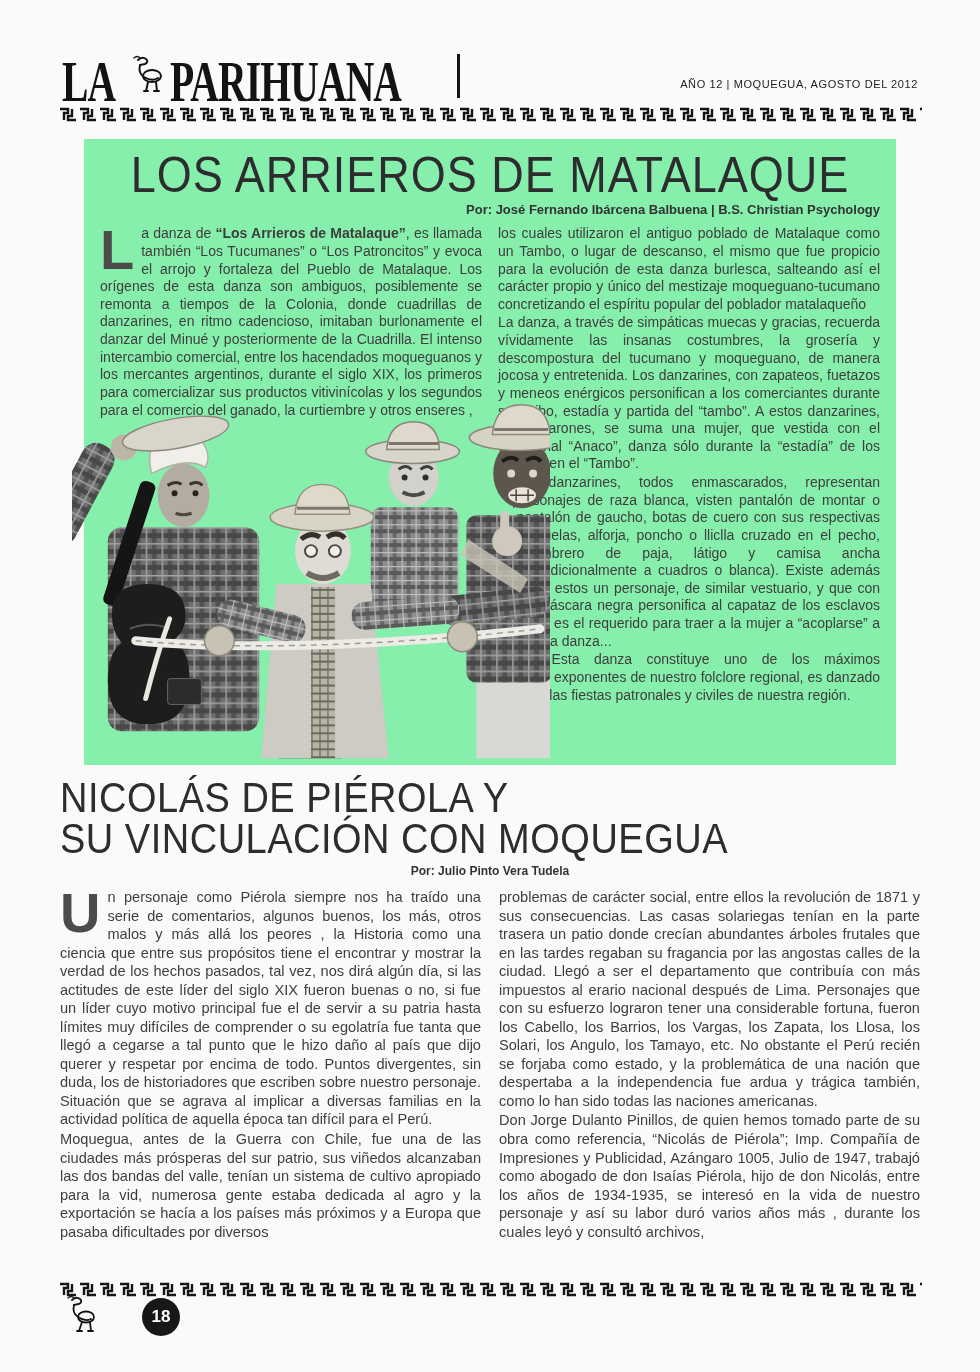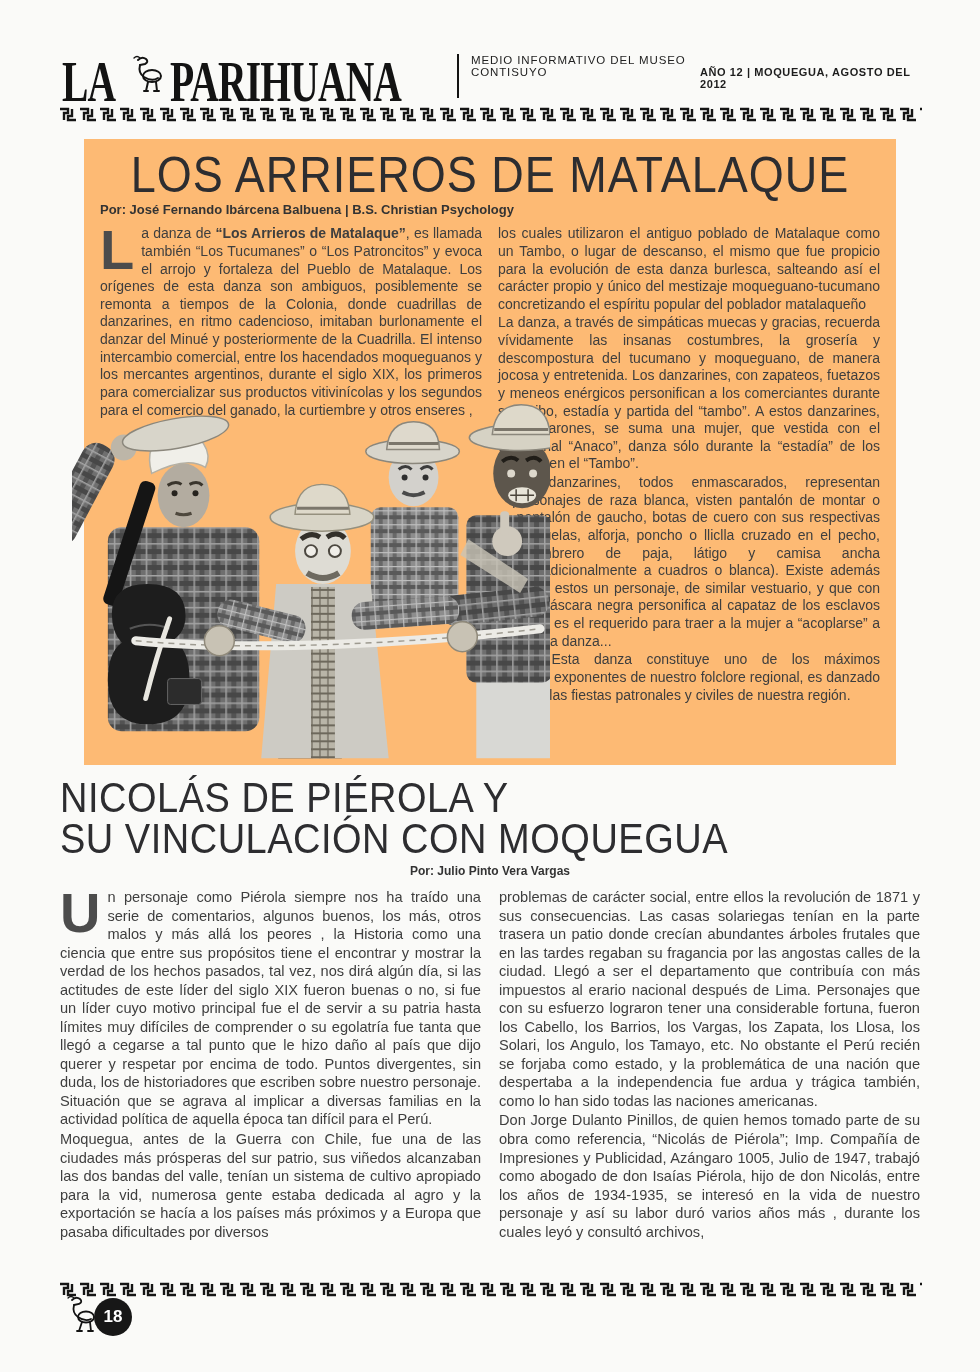--- a/index.html
+++ b/index.html
@@ -9,34 +9,34 @@
   
   .masthead{position:absolute;left:62px;right:62px;top:52px;height:54px;
             display:flex;align-items:flex-end;justify-content:space-between;}
   .mast-left{display:flex;align-items:flex-start;}
   .mast-title{font-family:"Liberation Serif", serif;font-weight:700;font-size:46px;
               line-height:.85;color:#131313;letter-spacing:-1px;display:flex;align-items:flex-end;}
   .mast-title .word{display:inline-block;transform:scale(.86,1.22);transform-origin:bottom left;}
   .mast-bird{margin:0 2px 2px 4px;}
   .mast-sep{width:3px;height:44px;background:#131313;margin:0 12px 0 18px;}
   .mast-sub{font-size:11.5px;letter-spacing:.9px;color:#222;margin-bottom:20px;}
-  .mast-issue{font-size:11px;letter-spacing:.6px;color:#1c1c1c;font-weight:700;margin-bottom:16px;}
+  .mast-issue{font-size:11px;letter-spacing:.6px;color:#1c1c1c;font-weight:400;margin-bottom:16px;}
 
   
   .greca{position:absolute;left:58px;right:58px;height:17px;}
   .greca-top{top:106px;} .greca-bottom{top:1281px;}
   .greca svg{width:100%;height:100%;display:block;}
 
   
   .panel{position:absolute;left:84px;right:84px;top:139px;height:626px;
-         background:#fdba74;box-sizing:border-box;padding:8px 16px 0;}
+         background:#86efac;box-sizing:border-box;padding:8px 16px 0;}
   .a1-title{text-align:center;margin-top:2px;}
   .a1-title .t{display:inline-block;font-size:45px;line-height:1.05;font-weight:400;
                letter-spacing:1px;color:#2d2d30;transform:scale(1,1.1);transform-origin:center top;}
-  .byline{text-align:left;font-size:13px;font-weight:700;color:#333;margin-top:6px;}
+  .byline{text-align:right;font-size:13px;font-weight:700;color:#333;margin-top:6px;}
   .cols{display:flex;gap:16px;margin-top:8px;}
   .col{flex:1;min-width:0;text-align:justify;font-size:14px;line-height:1.26;color:#3e3e3e;}
   .col p{margin:0 0 1px;}
   .dropcap{float:left;font-weight:700;font-size:56px;line-height:.8;color:#4c4c4c;
            margin:3px 7px 0 0;}
   .wrap-spacer{float:left;width:52px;height:205px;
                shape-outside:polygon(0 0,10% 0,100% 100%,0 100%);margin-right:4px;}
 
   
   .photo-wrap{position:absolute;left:-12px;top:250px;width:478px;height:370px;z-index:2;}
@@ -45,21 +45,21 @@
   
   .article2{position:absolute;left:60px;right:60px;top:776px;}
   .a2-title{text-align:left;}
   .a2-title .t{display:inline-block;font-size:38px;line-height:1.08;font-weight:400;
                letter-spacing:.5px;color:#2d2d30;transform:scale(1,1.1);transform-origin:center top;}
   .a2-byline{text-align:center;font-size:12px;font-weight:700;color:#333;margin-top:6px;}
   .a2-cols{display:flex;gap:18px;margin-top:10px;}
   .a2-cols .col{font-size:14.6px;line-height:1.27;}
 
   
-  .pagebadge{position:absolute;left:64px;top:1292px;display:flex;align-items:flex-start;}
+  .pagebadge{position:absolute;left:64px;top:1292px;display:flex;align-items:flex-start;gap:48px;}
   .badge-bird{margin-top:2px;}
   .page-circle{width:38px;height:38px;border-radius:50%;background:#171717;color:#fff;
                font-size:17px;font-weight:700;display:flex;align-items:center;justify-content:center;
                margin-left:-8px;margin-top:6px;}
 </style>
 </head>
 <body>
 
 <div class="page">
 
@@ -74,21 +74,20 @@
               <path d="M12 11 q-2 8 4 12 q8 5 14 1"></path>
               <ellipse cx="24" cy="22" rx="9" ry="6"></ellipse>
               <path d="M20 28 l-2 9 m2 0 h-4 M28 28 l1 9 m-3 0 h5"></path>
               <path d="M6 4 q3 -3 6 0" stroke-width="1.4"></path>
             </g>
           </svg>
         </span>
         <span class="word">PARIHUANA</span>
       </div>
       <div class="mast-sep"></div>
-      <div class="mast-sub">MEDIO INFORMATIVO DEL MUSEO CONTISUYO</div>
     </div>
     <div class="mast-issue">AÑO 12 | MOQUEGUA, AGOSTO DEL 2012</div>
   </div>
 
   <div class="greca greca-top">
     <svg preserveAspectRatio="none">
       <defs>
         <pattern id="grecaT" width="20" height="17" patternUnits="userSpaceOnUse">
           <g fill="none" stroke="#141414" stroke-width="2.4">
             <path d="M2 3 h8 v4 h-4 v7"></path>
@@ -218,21 +217,21 @@
         </g>
       </svg>
     </div>
   </div>
 
   <div class="article2">
     <div class="a2-title">
       <span class="t">NICOLÁS DE PIÉROLA Y</span><br>
       <span class="t">SU VINCULACIÓN CON MOQUEGUA</span>
     </div>
-    <div class="a2-byline">Por: Julio Pinto Vera Vargas</div>
+    <div class="a2-byline">Por: Julio Pinto Vera Tudela</div>
 
     <div class="a2-cols">
       <div class="col">
         <p><span class="dropcap">U</span><span>n personaje como Piérola siempre nos ha traído una serie de comentarios, algunos buenos, los más, otros malos y más allá los peores , la Historia como una ciencia que entre sus propósitos tiene el encontrar y mostrar la verdad de los hechos pasados, tal vez, nos dirá algún día, si las actitudes de este líder del siglo XIX fueron buenas o no, si fue un líder cuyo motivo principal fue el de servir a su patria hasta límites muy difíciles de comprender o su egolatría fue tanta que llegó a cegarse a tal punto que le hizo daño al país que dijo querer y respetar por encima de todo. Puntos divergentes, sin duda, los de historiadores que escriben sobre nuestro personaje. Situación que se agrava al implicar a diversas familias en la actividad política de aquella época tan difícil para el Perú.</span></p>
         <p>Moquegua, antes de la Guerra con Chile, fue una de las ciudades más prósperas del sur patrio, sus viñedos alcanzaban las dos bandas del valle, tenían un sistema de cultivo apropiado para la vid, numerosa gente estaba dedicada al agro y la exportación se hacía a los países más próximos y a Europa que pasaba dificultades por diversos</p>
       </div>
       <div class="col">
         <p>problemas de carácter social, entre ellos la revolución de 1871 y sus consecuencias. Las casas solariegas tenían en la parte trasera un patio donde crecían abundantes árboles frutales que en las tardes regaban su fragancia por las angostas calles de la ciudad. Llegó a ser el departamento que contribuía con más impuestos al erario nacional después de Lima. Personajes que con su esfuerzo lograron tener una considerable fortuna, fueron los Cabello, los Barrios, los Vargas, los Zapata, los Llosa, los Solari, los Angulo, los Tamayo, etc. No obstante el Perú recién se forjaba como estado, y la problemática de una nación que despertaba a la independencia fue ardua y trágica también, como lo han sido todas las naciones americanas.</p>
         <p>Don Jorge Dulanto Pinillos, de quien hemos tomado parte de su obra como referencia, “Nicolás de Piérola”; Imp. Compañía de Impresiones y Publicidad, Azángaro 1005, Julio de 1947, trabajó como abogado de don Isaías Piérola, hijo de don Nicolás, entre los años de 1934-1935, se interesó en la vida de nuestro personaje y así su labor duró varios años más , durante los cuales leyó y consultó archivos,</p>
       </div>

